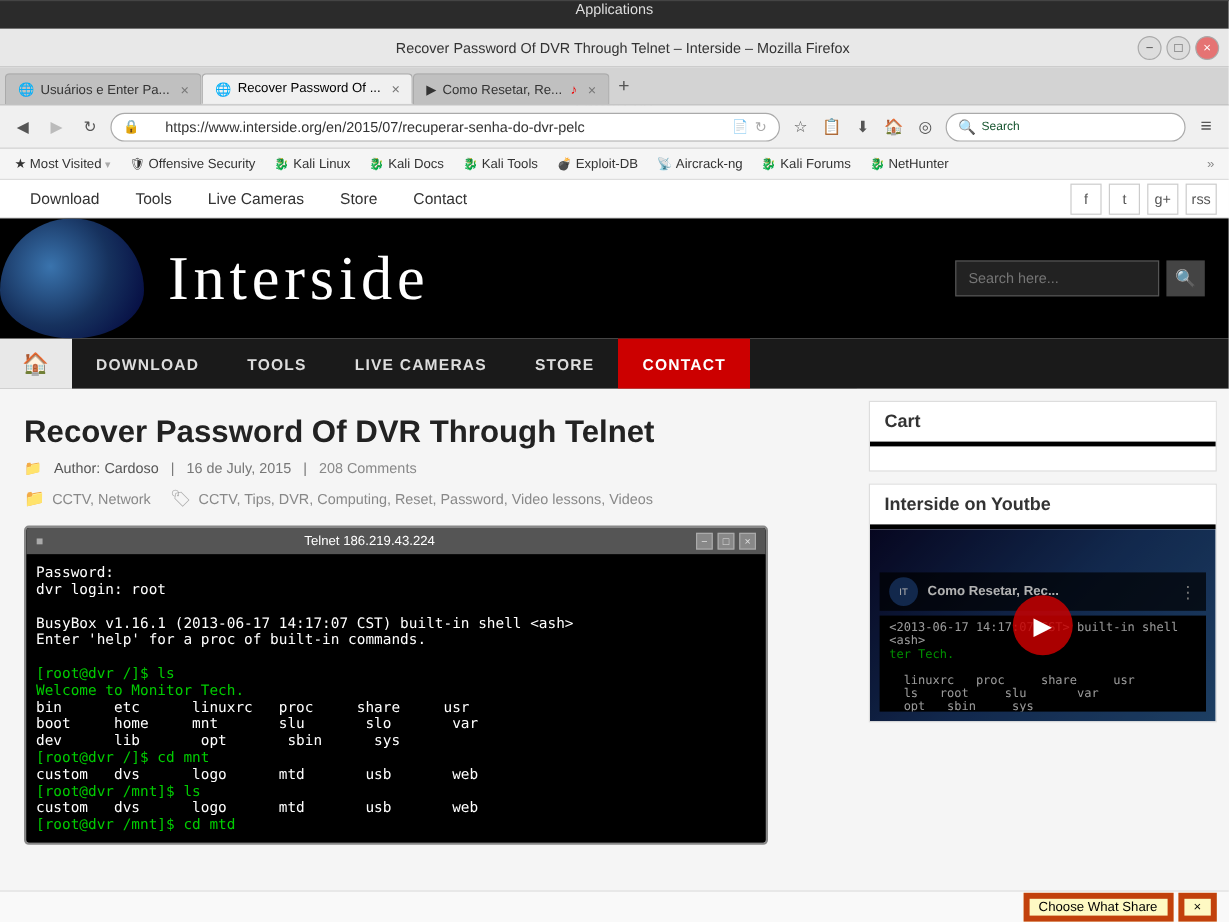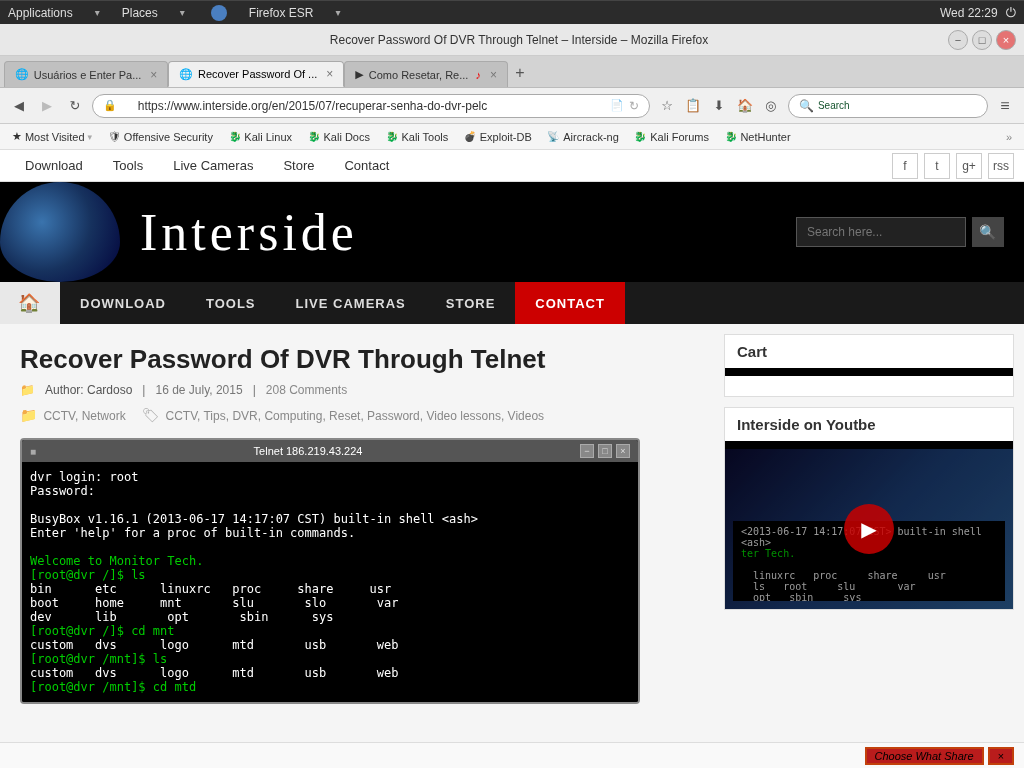--- a/index.html
+++ b/index.html
@@ -7,22 +7,23 @@
 
     
     .os-bar {
       background: #2b2b2b;
       height: 24px;
       display: flex;
       align-items: center;
       padding: 0 8px;
       color: #ddd;
       font-size: 12px;
-      gap: 22px;
+      gap: 6px;
       border-top: 1px solid #444;
+      flex-direction: column;
     }
     .os-bar .os-right {
       margin-left: auto;
       display: flex;
       gap: 8px;
       align-items: center;
     }
 
     
     .browser-titlebar {
@@ -400,21 +401,21 @@
       background: #fff;
       border: 1px solid #ddd;
       margin-bottom: 10px;
     }
     .sidebar-widget-title {
       background: #fff;
       padding: 8px 12px;
       font-size: 15px;
       font-weight: bold;
       color: #333;
-      border-bottom: 8px solid #000000;
+      border-bottom: 4px solid #000000;
     }
     .sidebar-widget-body {
       padding: 10px;
     }
 
     
     .yt-embed {
       width: 100%;
       height: 160px;
       background: #000;
@@ -499,26 +500,25 @@
       font-size: 11px;
       color: #333;
       border-top: 1px solid #ddd;
       position: fixed;
       bottom: 0;
       width: 1024px;
       z-index: 100;
     }
     .status-close-btn {
       margin-left: auto;
-      background: #b91c1c;
-      border: 2px solid #c2410c;
+      background: #fef9c3;
+      border: 5px solid #c2410c;
       padding: 1px 8px;
       font-size: 11px;
       cursor: pointer;
-      font-style: italic;
     }
 
     .page-layout {
       display: flex;
       flex-direction: column;
       height: 768px;
     }
   </style>
 </head>
 <body>
@@ -687,28 +687,28 @@
         <div class="terminal-titlebar">
           <span style="font-size:10px; color:#aaa;">■</span>
           <span class="terminal-title-text">Telnet 186.219.43.224</span>
           <div class="terminal-controls">
             <div class="term-btn">−</div>
             <div class="term-btn">□</div>
             <div class="term-btn">×</div>
           </div>
         </div>
         <div class="terminal-body">
+          <div class="white">Password:</div>
           <div class="white">dvr login: root</div>
-          <div class="white">Password:</div>
           <div class="white">&nbsp;</div>
           <div class="white">BusyBox v1.16.1 (2013-06-17 14:17:07 CST) built-in shell &lt;ash&gt;</div>
           <div class="white">Enter 'help' for a proc of built-in commands.</div>
           <div class="white">&nbsp;</div>
+          <div class="green">[root@dvr /]$ ls</div>
           <div class="green">Welcome to Monitor Tech.</div>
-          <div class="green">[root@dvr /]$ ls</div>
           <div class="white">bin&nbsp;&nbsp;&nbsp;&nbsp;&nbsp; etc&nbsp;&nbsp;&nbsp;&nbsp;&nbsp; linuxrc&nbsp;&nbsp; proc&nbsp;&nbsp;&nbsp;&nbsp; share&nbsp;&nbsp;&nbsp;&nbsp; usr</div>
           <div class="white">boot&nbsp;&nbsp;&nbsp;&nbsp; home&nbsp;&nbsp;&nbsp;&nbsp; mnt&nbsp;&nbsp;&nbsp;&nbsp;&nbsp;&nbsp; slu&nbsp;&nbsp;&nbsp;&nbsp;&nbsp;&nbsp; slo&nbsp;&nbsp;&nbsp;&nbsp;&nbsp;&nbsp; var</div>
           <div class="white">dev&nbsp;&nbsp;&nbsp;&nbsp;&nbsp; lib&nbsp;&nbsp;&nbsp;&nbsp;&nbsp;&nbsp; opt&nbsp;&nbsp;&nbsp;&nbsp;&nbsp;&nbsp; sbin&nbsp;&nbsp;&nbsp;&nbsp;&nbsp; sys</div>
           <div class="green">[root@dvr /]$ cd mnt</div>
           <div class="white">custom&nbsp;&nbsp; dvs&nbsp;&nbsp;&nbsp;&nbsp;&nbsp; logo&nbsp;&nbsp;&nbsp;&nbsp;&nbsp; mtd&nbsp;&nbsp;&nbsp;&nbsp;&nbsp;&nbsp; usb&nbsp;&nbsp;&nbsp;&nbsp;&nbsp;&nbsp; web</div>
           <div class="green">[root@dvr /mnt]$ ls</div>
           <div class="white">custom&nbsp;&nbsp; dvs&nbsp;&nbsp;&nbsp;&nbsp;&nbsp; logo&nbsp;&nbsp;&nbsp;&nbsp;&nbsp; mtd&nbsp;&nbsp;&nbsp;&nbsp;&nbsp;&nbsp; usb&nbsp;&nbsp;&nbsp;&nbsp;&nbsp;&nbsp; web</div>
           <div class="green">[root@dvr /mnt]$ cd mtd</div>
         </div>
       </div>
@@ -718,20 +718,27 @@
 
       <div class="sidebar-widget">
         <div class="sidebar-widget-title">Cart</div>
         <div class="sidebar-widget-body" style="height:20px;"></div>
       </div>
 
       <div class="sidebar-widget">
         <div class="sidebar-widget-title">Interside on Youtbe</div>
         <div class="yt-embed">
           <div class="yt-thumbnail">
+            <div class="yt-channel-bar">
+              <div class="yt-channel-icon">
+                <span style="font-size:8px;">IT</span>
+              </div>
+              <span class="yt-title-text">Como Resetar, Rec...</span>
+              <span class="yt-more">⋮</span>
+            </div>
             <div class="yt-term-preview">
               <div style="color:#ddd; font-size:10px;">&lt;2013-06-17 14:17:07 CST&gt; built-in shell &lt;ash&gt;</div>
               <div style="color:#00cc00; font-size:10px;">ter Tech.</div>
               <div style="color:#ddd; font-size:10px;">&nbsp;</div>
               <div style="color:#ddd; font-size:10px;">&nbsp;&nbsp;linuxrc&nbsp;&nbsp; proc&nbsp;&nbsp;&nbsp;&nbsp; share&nbsp;&nbsp;&nbsp;&nbsp; usr</div>
               <div style="color:#ddd; font-size:10px;">&nbsp;&nbsp;ls&nbsp;&nbsp; root&nbsp;&nbsp;&nbsp;&nbsp; slu&nbsp;&nbsp;&nbsp;&nbsp;&nbsp;&nbsp; var</div>
               <div style="color:#ddd; font-size:10px;">&nbsp;&nbsp;opt&nbsp;&nbsp; sbin&nbsp;&nbsp;&nbsp;&nbsp; sys</div>
 
             </div>
           </div>

